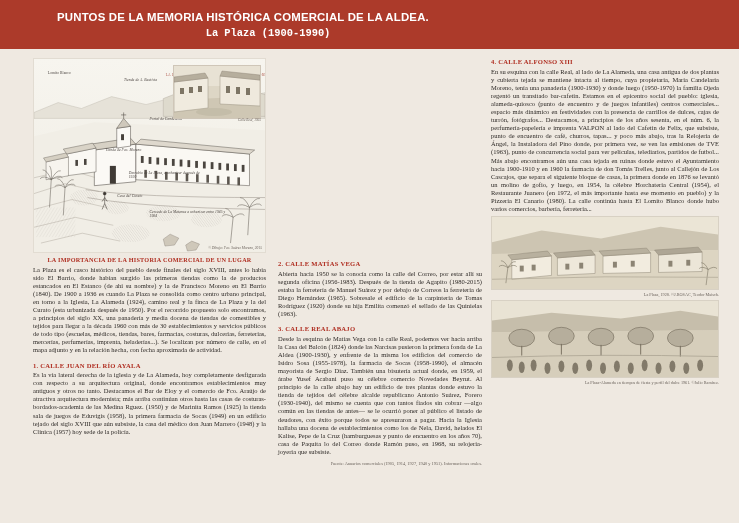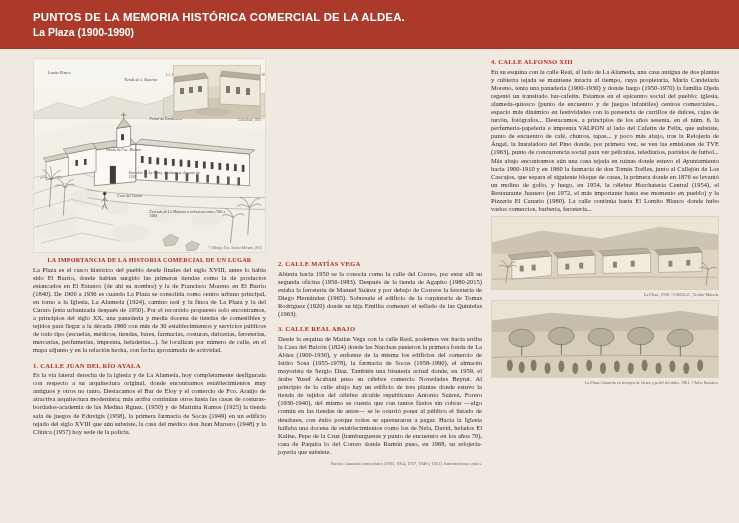--- a/index.html
+++ b/index.html
@@ -21,24 +21,25 @@
   .header:after{
     content:"";position:absolute;left:0;right:0;bottom:0;height:3px;
     background:#efe9e1;
   }
   .hdr-left{padding:10px 0 0 33px;flex:0 0 470px;}
   .hdr-right{padding:8px 0 0 0;flex:1;}
   .title-main{
     color:#fff;font-family:"Liberation Sans",sans-serif;
     font-weight:bold;font-size:11.4px;letter-spacing:.2px;
     line-height:15px;
+    margin-left:24px;
   }
   .title-sub{
-    color:#fff;font-family:Liberation Sans, sans-serif;
-    font-weight:bold;font-size:10.4px;line-height:16px;
+    color:#fff;font-family:Liberation Mono, monospace;
+    font-weight:bold;font-size:10.4px;line-height:16px;text-align:center;
   }
   .author-name{
     color:#fff;font-family:"Liberation Sans",sans-serif;
     font-weight:bold;font-size:11.6px;line-height:16px;
   }
   .author-role{
     color:#f2ded9;font-family:"Liberation Sans",sans-serif;
     font-size:11.2px;line-height:16px;
   }
   

